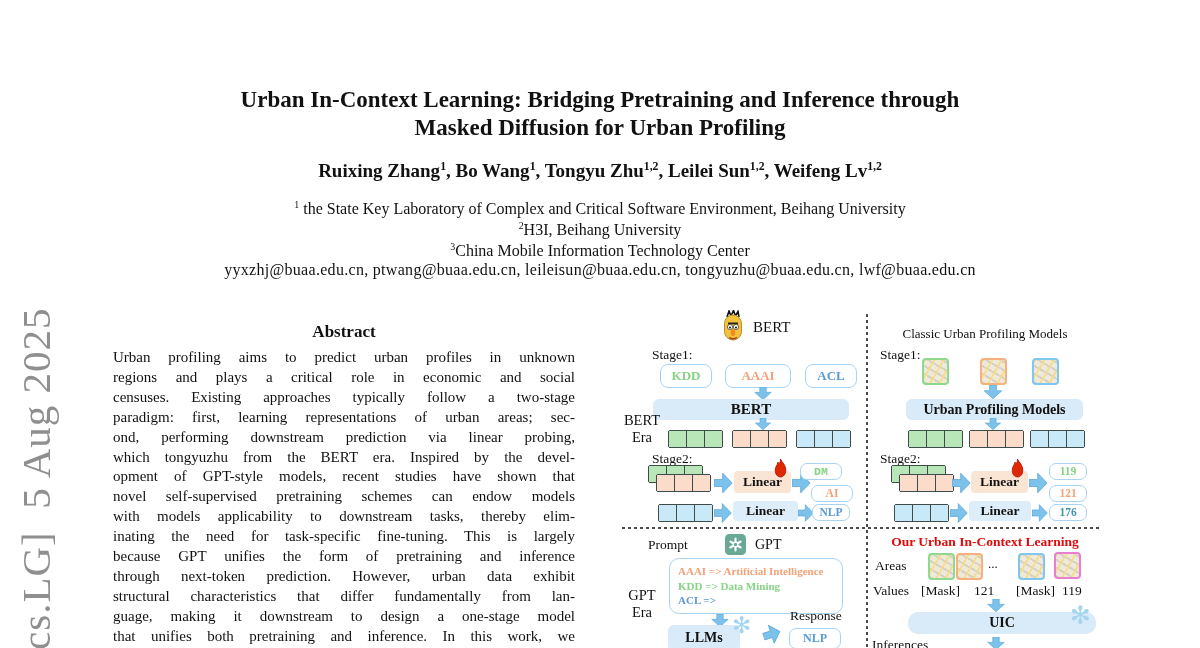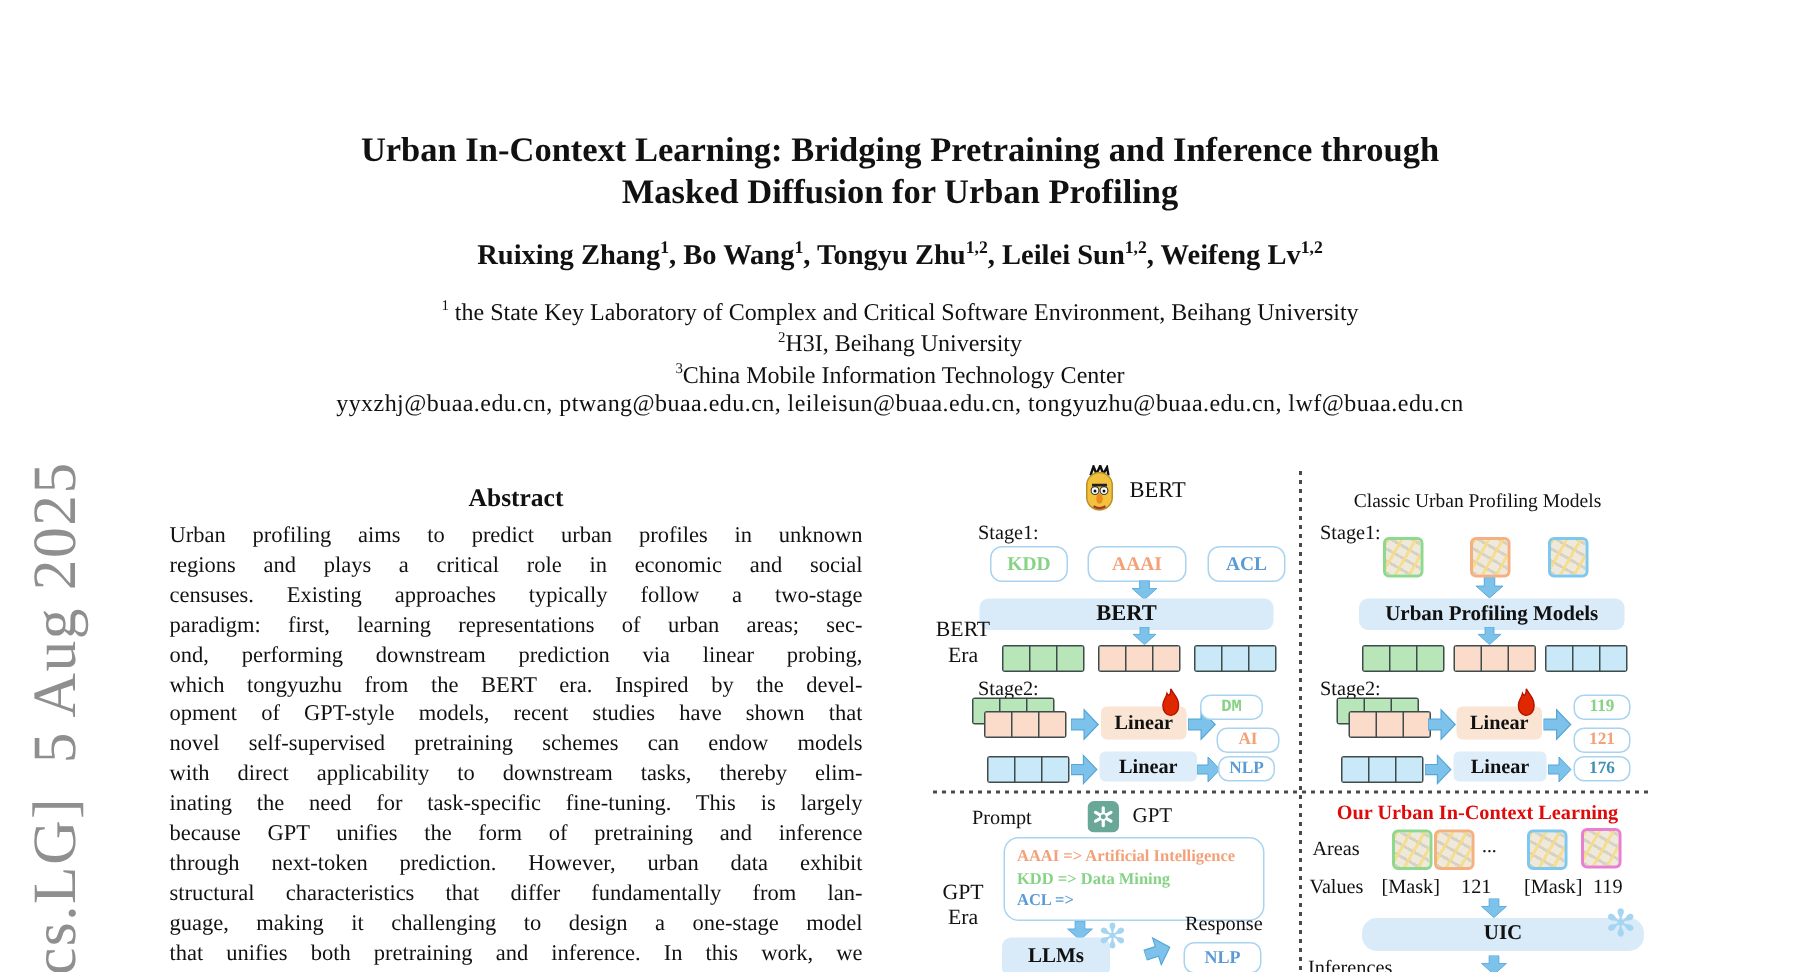--- a/index.html
+++ b/index.html
@@ -81,26 +81,26 @@
   <div class="abs abshead" style="top:322px;">Abstract</div>
   <div class="abs absbody">
       <div class="aline">Urban profiling aims to predict urban profiles in unknown</div>
       <div class="aline">regions and plays a critical role in economic and social</div>
       <div class="aline">censuses. Existing approaches typically follow a two-stage</div>
       <div class="aline">paradigm: first, learning representations of urban areas; sec-</div>
       <div class="aline">ond, performing downstream prediction via linear probing,</div>
       <div class="aline">which tongyuzhu from the BERT era. Inspired by the devel-</div>
       <div class="aline">opment of GPT-style models, recent studies have shown that</div>
       <div class="aline">novel self-supervised pretraining schemes can endow models</div>
-      <div class="aline">with direct applicability to downstream tasks, thereby elim-</div>
+      <div class="aline">with models applicability to downstream tasks, thereby elim-</div>
       <div class="aline">inating the need for task-specific fine-tuning. This is largely</div>
       <div class="aline">because GPT unifies the form of pretraining and inference</div>
       <div class="aline">through next-token prediction. However, urban data exhibit</div>
       <div class="aline">structural characteristics that differ fundamentally from lan-</div>
-      <div class="aline">guage, making it challenging to design a one-stage model</div>
+      <div class="aline">guage, making it downstream to design a one-stage model</div>
       <div class="aline">that unifies both pretraining and inference. In this work, we</div>
     </div>
 
   <div id="figure" class="abs">
 
     <div class="abs vdash" style="left:244px;top:6px;height:339px;"></div>
     <div class="abs hdash" style="left:0;top:219px;width:478px;"></div>
 
     <svg class="abs" style="left:98px;top:2px;" width="26" height="32" viewBox="0 0 26 32">
       <path d="M7,7 L9,1 L11,6 L13.5,0.5 L15.5,6 L18,1.5 L19,7" stroke="#111" stroke-width="1.6" fill="none"></path>

